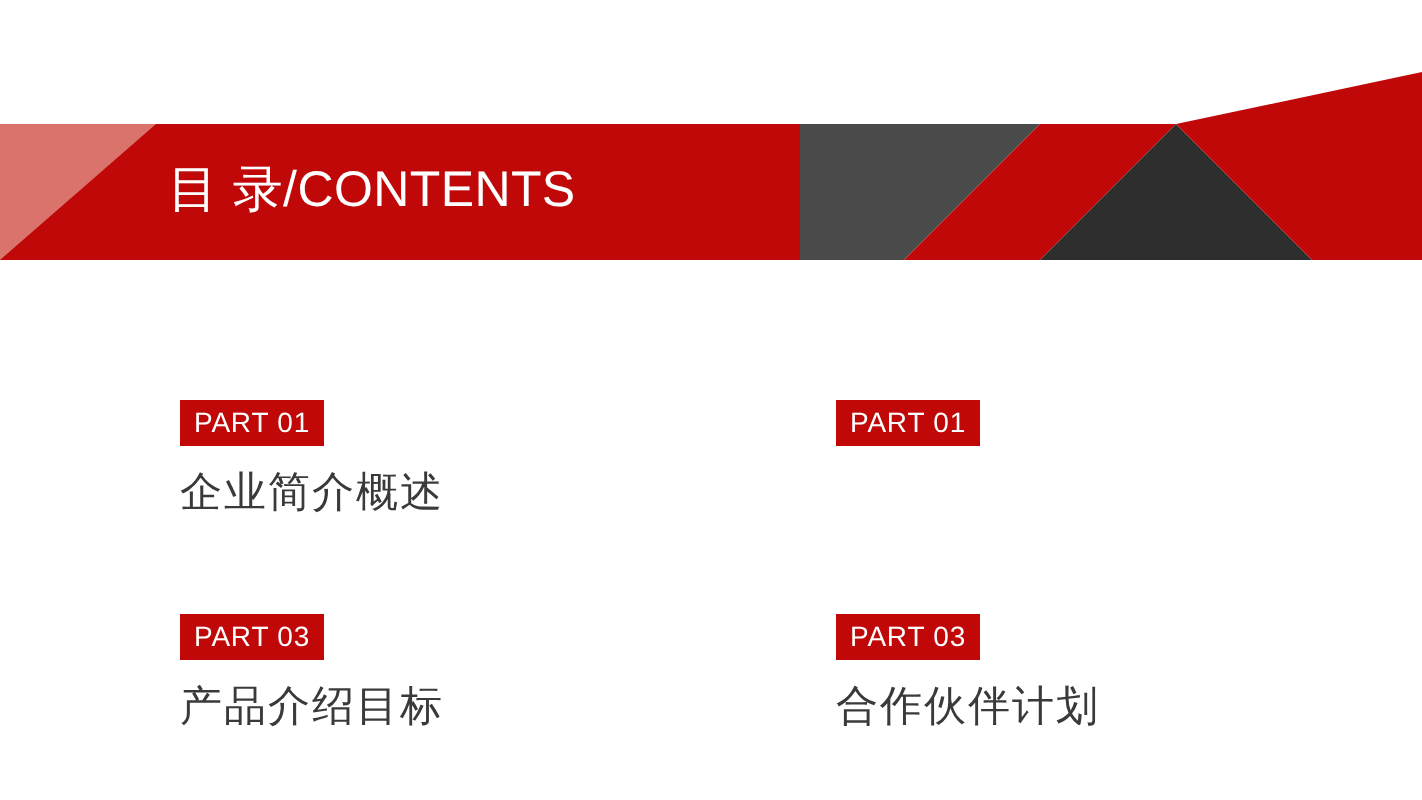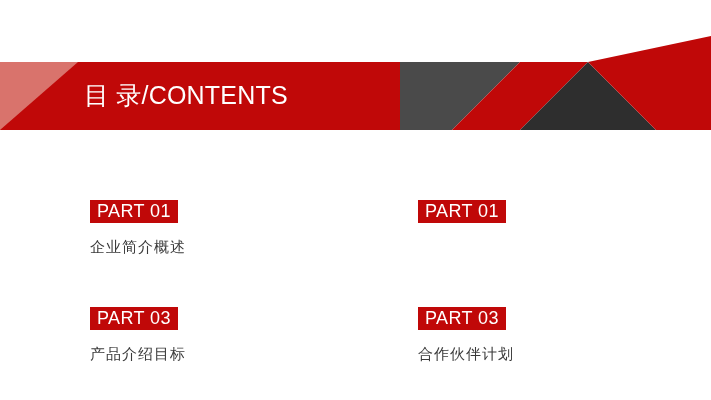--- a/index.html
+++ b/index.html
@@ -63,30 +63,30 @@
   }
   .content-item.col-left  { left: 90px; }
   .content-item.col-right { left: 418px; }
   .content-item.row-top    { top: 164px; }
   .content-item.row-bottom { top: 271px; }
 
   .part-badge {
     display: inline-block;
     background: #C00808;
     color: #ffffff;
-    font-size: 18px;
+    font-size: 14px;
     line-height: 14px;
     padding: 4px 7px 5px 7px;
     letter-spacing: 0.4px;
     white-space: nowrap;
     font-family: "Liberation Sans", "DejaVu Sans", sans-serif;
   }
   .part-heading {
     margin-top: 9px;
-    font-size: 15px;
+    font-size: 21px;
     line-height: 30px;
     color: #3A3A3A;
     letter-spacing: 1px;
     white-space: nowrap;
     font-weight: 400;
     font-family: "Liberation Sans", "DejaVu Sans", sans-serif;
   }
 </style>
 </head>
 <body>

